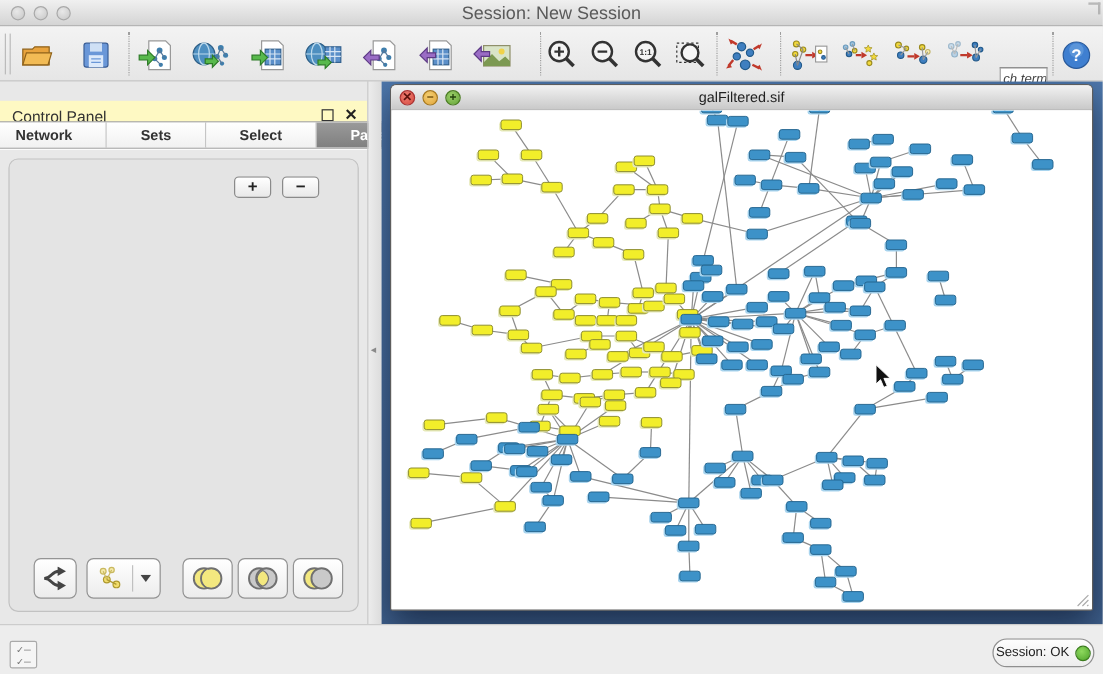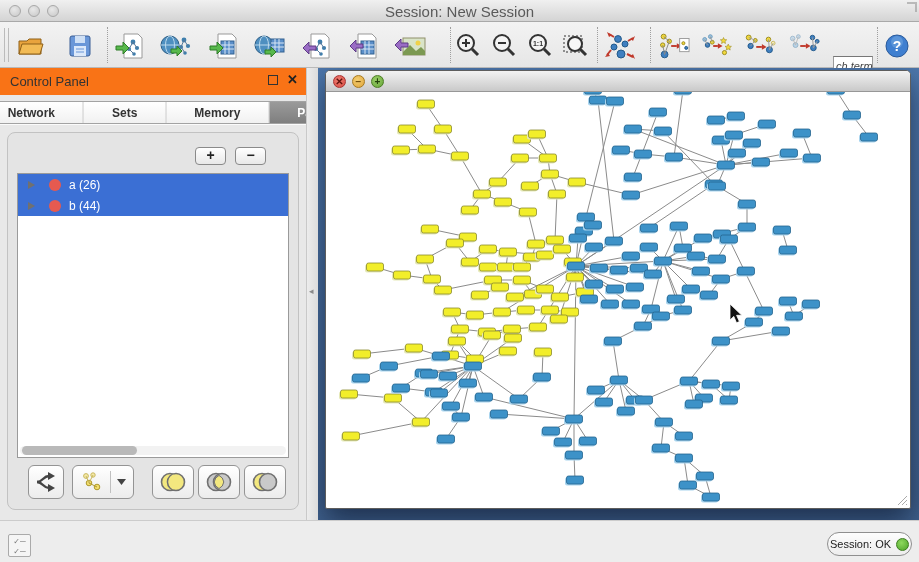--- a/index.html
+++ b/index.html
@@ -24,21 +24,21 @@
     border-left:1px solid #bbb; border-right:1px solid #bbb; }
   .tbtn { position:absolute; top:8px; width:32px; height:32px; display:flex;
     align-items:center; justify-content:center; }
   .tsep { position:absolute; top:5px; height:36px; border-left:1px dotted #9f9f9f; }
   .searchbox { position:absolute; left:833px; top:34px; width:40px; height:21px;
     background:#fff; border:1px solid #9a9a9a; border-top-color:#777;
     font-size:11px; font-style:italic; color:#444; padding:3px 2px; overflow:hidden; white-space:nowrap; }
 
   
   .cpanel { position:absolute; left:0; top:68px; width:306px; height:452px; background:#e8e8e8; }
-  .cpanel-hdr { position:absolute; left:0; top:0; width:306px; height:27px; background:#f97316;padding-left:36px; }
+  .cpanel-hdr { position:absolute; left:0; top:16px; width:306px; height:27px; background:#fef9c3;padding-left:36px; }
   .cpanel-title { position:absolute; left:10px; top:6px; font-size:13px; color:#333; }
   .float-btn { position:absolute; right:28px; top:7px; width:10px; height:10px;
     border:1.5px solid #333; }
   .close-btn { position:absolute; right:8px; top:4px; font-size:13px; font-weight:bold; color:#222; }
 
   .tabbar { position:absolute; left:50%; top:33px; transform:translateX(-50%);
     display:flex; height:23px; border:1px solid #a3a3a3; border-radius:5px; overflow:hidden;
     background:#fdfdfd; box-shadow:0 1px 0 rgba(255,255,255,.8); }
   .tab { display:flex; align-items:center; gap:20px; padding:0 28px; font-size:12px;
     font-weight:bold; color:#333; border-right:1px solid #bbb;
@@ -373,46 +373,31 @@
           <circle cx="8.5" cy="4" r="1.7" fill="#5cb345"></circle>
         <circle cx="8.5" cy="9" r="1.7" fill="#5cb345"></circle>
           <circle cx="3" cy="11" r="1.7" fill="#5cb345"></circle>
       </svg>
       <span>Network</span>
     </div>
     <div class="tab">
       <span>Sets</span>
     </div>
     <div class="tab">
-      <span>Memory</span>
+      <span>Select</span>
     </div>
     <div class="tab active">
       <span>Panel</span>
     </div>
   </div>
 
   <div class="cpanel-body">
     <div class="pmbtn" style="right:72px">+</div>
     <div class="pmbtn" style="right:32px">−</div>
 
-    <div class="setlist">
-      <div class="setrow">
-        <div class="tri"></div>
-        <div class="reddot"></div>
-        <div class="lbl">a (26)</div>
-      </div>
-      <div class="setrow">
-        <div class="tri"></div>
-        <div class="reddot"></div>
-        <div class="lbl">b (44)</div>
-      </div>
-      <div class="hscroll">
-        <div class="hthumb"></div>
-      </div>
-    </div>
 
     <div class="setbtns">
       <div class="sbtn" style="left:20px; width:36px">
         <svg width="22" height="20" viewBox="0 0 22 20">
           <path d="M2 10 C8 10 8 4 14 4" fill="none" stroke="#444" stroke-width="2.4"></path>
           <path d="M2 10 C8 10 8 16 14 16" fill="none" stroke="#444" stroke-width="2.4"></path>
           <path d="M13 0 L20 4 L13 8 Z" fill="#444"></path>
           <path d="M13 12 L20 16 L13 20 Z" fill="#444"></path>
         </svg>
       </div>
@@ -460,20 +445,21 @@
 </div>
 
 <div class="desktop">
   <div class="iframe">
     <div class="iframe-titlebar">
       <div class="ilights">
         <div class="ilight red">✕</div>
         <div class="ilight yellow">−</div>
         <div class="ilight green">+</div>
       </div>
+      <div class="iframe-title">galFiltered.sif</div>
     </div>
     <div class="iframe-content">
       <svg id="net-svg" width="582" height="415" viewBox="0 0 582 415">
           <g>
             <line x1="99" y1="12" x2="116" y2="37" stroke="#8b8b8b" stroke-width="1"></line>
             <line x1="116" y1="37" x2="133" y2="64" stroke="#8b8b8b" stroke-width="1"></line>
             <line x1="80" y1="37" x2="100" y2="57" stroke="#8b8b8b" stroke-width="1"></line>
             <line x1="74" y1="58" x2="100" y2="57" stroke="#8b8b8b" stroke-width="1"></line>
             <line x1="100" y1="57" x2="133" y2="64" stroke="#8b8b8b" stroke-width="1"></line>
             <line x1="133" y1="64" x2="155" y2="102" stroke="#8b8b8b" stroke-width="1"></line>

